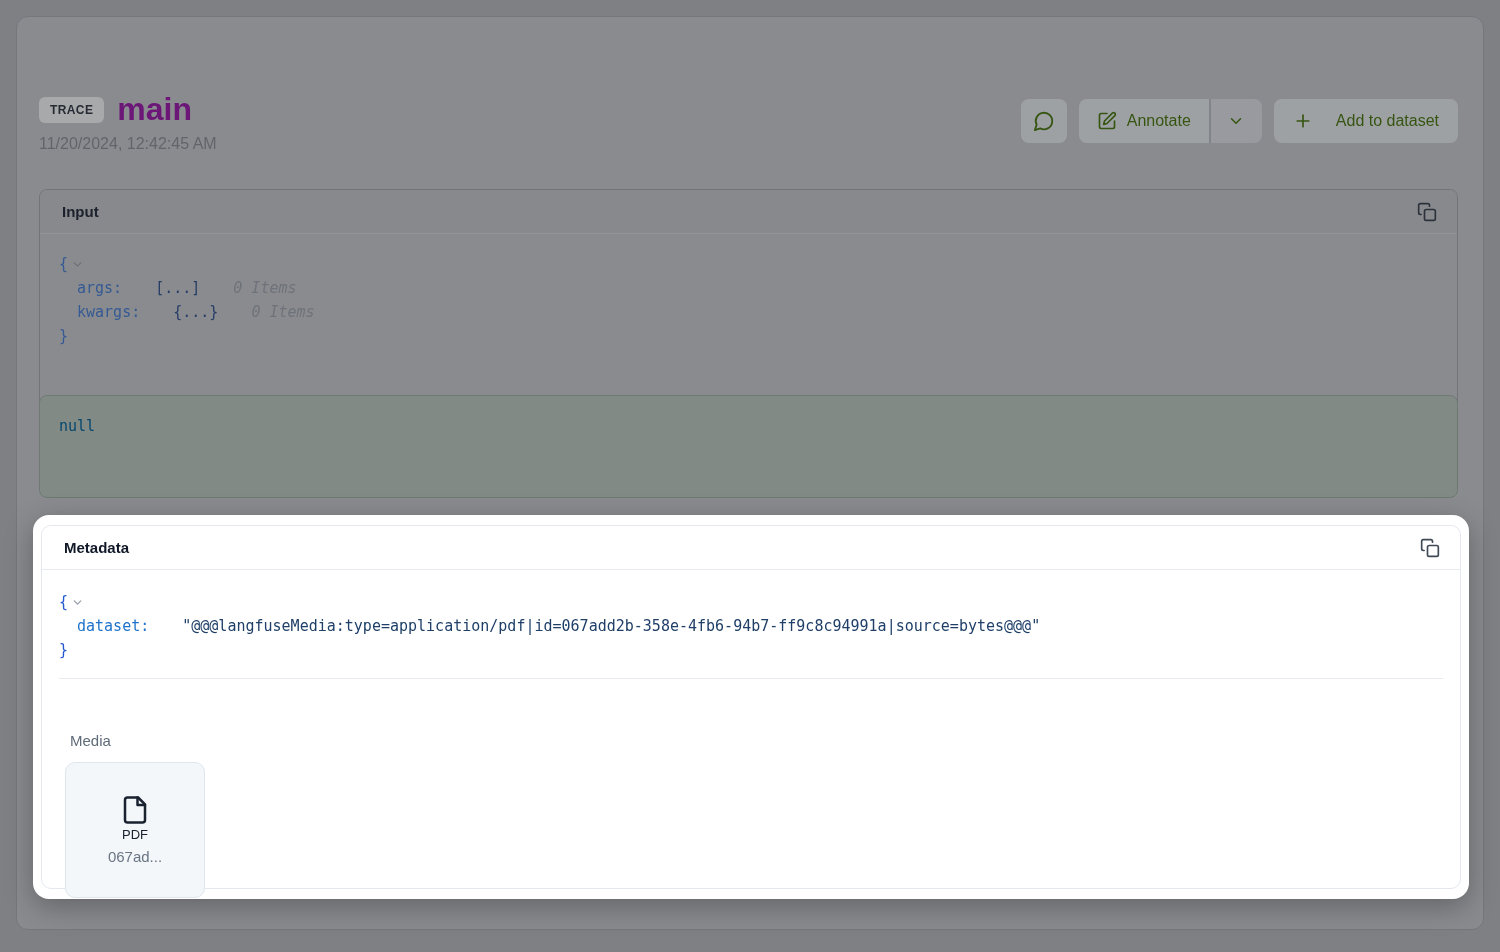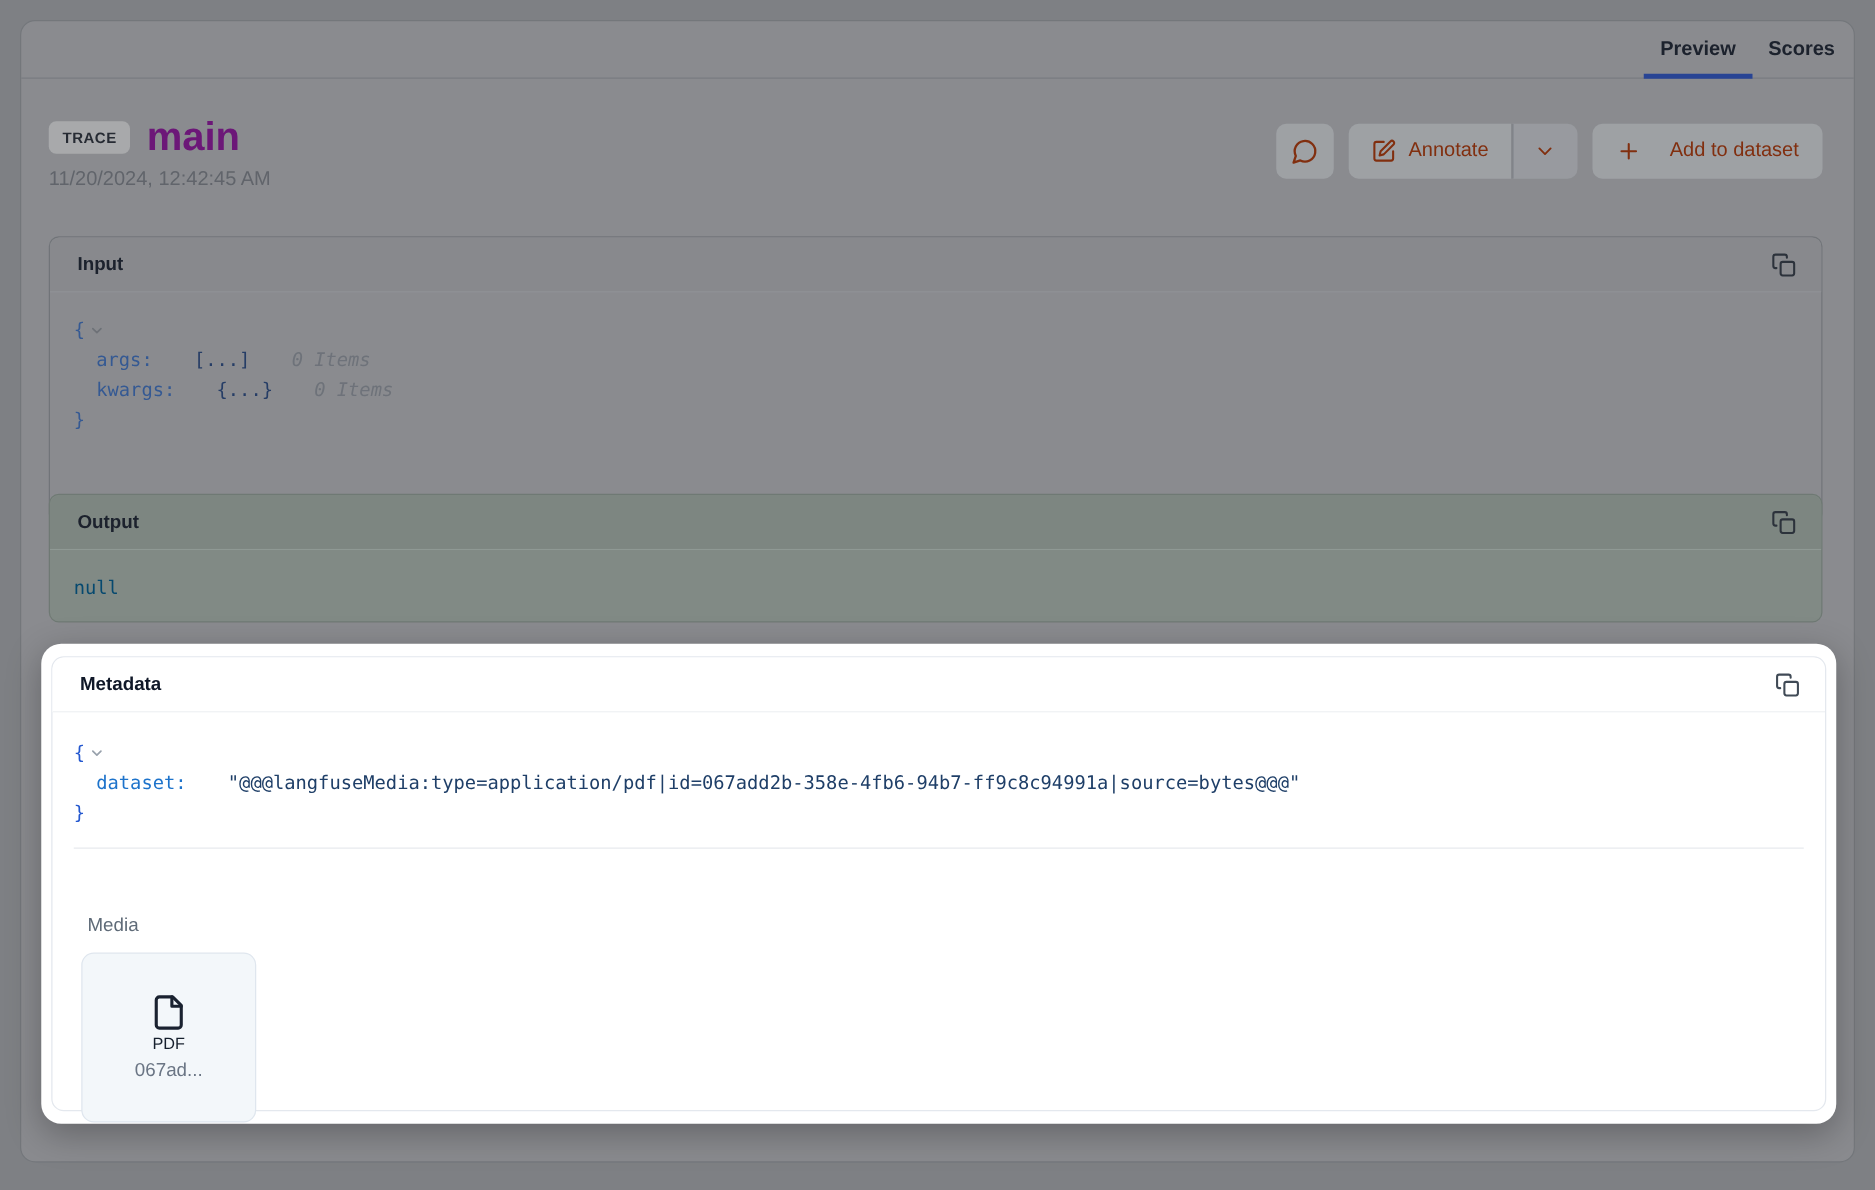--- a/index.html
+++ b/index.html
@@ -27,21 +27,21 @@
   .title-row { display:flex; align-items:center; }
   .badge { background:#ffffff; color:#353a44; font-size:12px; font-weight:700;
            letter-spacing:.4px; padding:6px 11px; border-radius:6px; }
   .page-title { font-size:32px; font-weight:700; color:#a21caf; margin-left:13px; }
   .timestamp { margin-top:7px; font-size:16px; color:#90949b; }
 
   .actions { display:flex; align-items:center; margin-top:8px; gap:12px; }
   .btn, .icon-btn, .split-main, .split-caret {
     background:#f0f2f5; border:none; border-radius:8px; height:44px;
     display:flex; align-items:center; justify-content:center;
-    font-family:inherit; font-size:16px; font-weight:500; color:#c2410c; cursor:pointer; }
+    font-family:inherit; font-size:16px; font-weight:500; color:#4d7c0f; cursor:pointer; }
   .icon-btn { width:46px; }
   .split { display:flex; align-items:stretch; border-radius:8px; }
   .split-main { padding:0 18px; gap:10px; border-radius:8px 0 0 8px; }
   .split-caret { width:53px; border-radius:0 8px 8px 0; background:#e6e8ec;
                  border-left:2px solid #c2c5ca; }
   .btn { padding:0 19px; gap:23px; margin-left:0; }
   .actions svg { flex:none; }
 
   
   .panel { position:absolute; left:22px; right:25px; border-radius:8px;
@@ -95,28 +95,20 @@
 
   
   .dim-overlay { position:absolute; inset:0; background:rgba(15,17,21,0.36); z-index:50; }
 </style>
 </head>
 <body>
 
 <div class="stage">
   <div class="card">
 
-    <div class="tabrow">
-      <div class="tab active">
-        <span>Preview</span>
-      </div>
-      <div class="tab">
-        <span>Scores</span>
-      </div>
-    </div>
 
     <div class="header">
       <div>
         <div class="title-row">
           <span class="badge">TRACE</span>
           <span class="page-title">main</span>
         </div>
         <div class="timestamp">11/20/2024, 12:42:45 AM</div>
       </div>
 
@@ -191,31 +183,20 @@
           <span class="j-val">{...}</span><span class="j-sp"></span>
           <span class="j-count">0 Items</span>
         </div>
         <div class="json-line">
           <span class="j-brace">}</span>
         </div>
       </div>
     </section>
 
     <section class="panel output-panel dim">
-      <div class="panel-head">
-        <span>Output</span>
-        <button class="copy-btn">
-          <span style="display:flex">
-            <svg width="20" height="20" viewBox="0 0 24 24" fill="none" stroke="currentColor" stroke-width="2" stroke-linecap="round" stroke-linejoin="round">
-                <rect x="9" y="9" width="13" height="13" rx="2"></rect>
-                <path d="M5 15H4a2 2 0 0 1-2-2V4a2 2 0 0 1 2-2h9a2 2 0 0 1 2 2v1"></path>
-              </svg>
-          </span>
-        </button>
-      </div>
       <div class="json-body">
         <div class="json-line">
           <span class="j-null">null</span>
         </div>
       </div>
     </section>
 
     <div class="spotlight">
       <section class="metadata-panel bright">
         <div class="panel-head">

